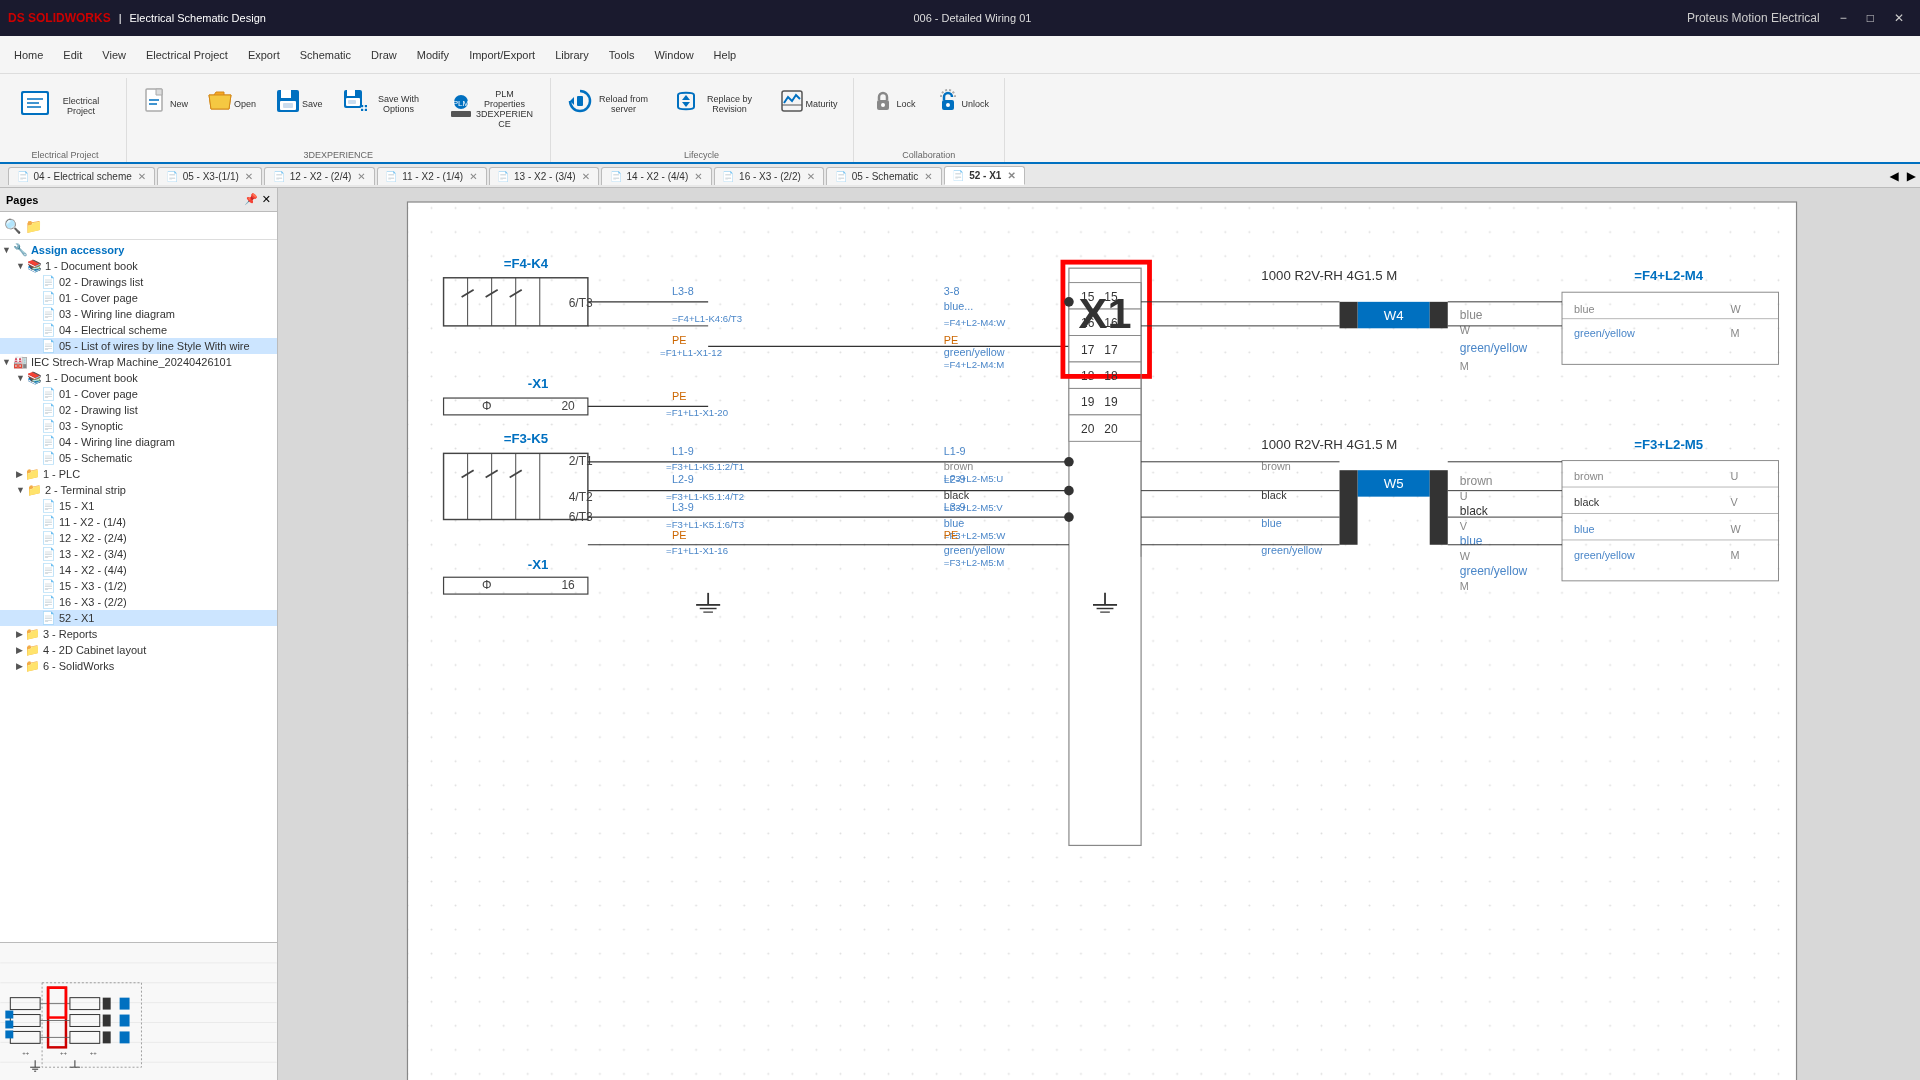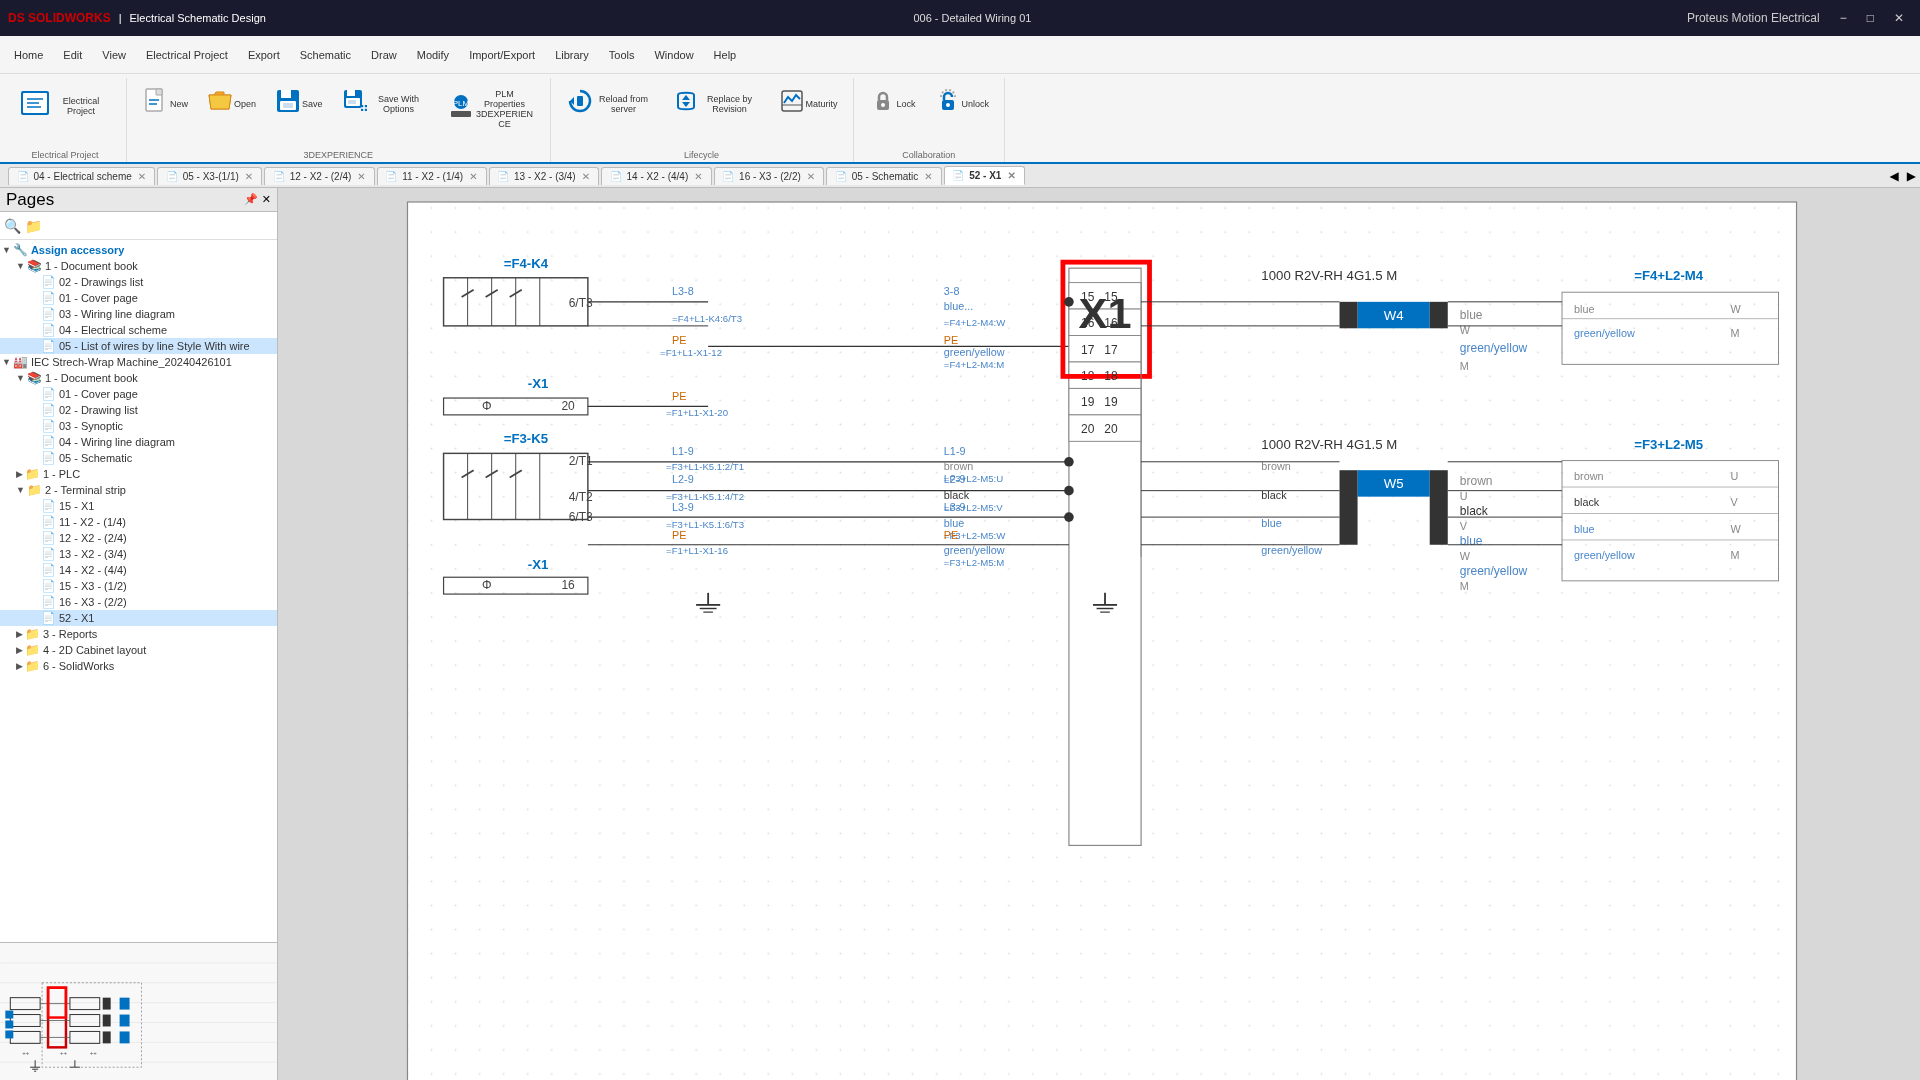--- a/index.html
+++ b/index.html
@@ -35,21 +35,21 @@
     .doc-tab-icon { margin-right: 4px; }
     #tab-nav { display: flex; align-items: center; margin-left: auto; }
     #tab-nav span { cursor: pointer; padding: 0 4px; font-size: 12px; }
     
     
     #main { display: flex; height: calc(1080px - 28px - 24px - 90px - 24px); }
     
     
     #left-panel { width: 278px; background: white; border-right: 1px solid #bbb; display: flex; flex-direction: column; }
     #pages-header { background: #e8e8e8; height: 24px; display: flex; align-items: center; justify-content: space-between; padding: 0 6px; border-bottom: 1px solid #bbb; }
-    #pages-title { font-weight: normal; font-size: 17px; }
+    #pages-title { font-weight: bold; font-size: 11px; }
     #pages-controls { display: flex; gap: 4px; }
     #pages-controls span { cursor: pointer; font-size: 11px; }
     
     #pages-toolbar { height: 28px; display: flex; align-items: center; gap: 4px; padding: 0 4px; border-bottom: 1px solid #ddd; }
     #pages-toolbar span { cursor: pointer; font-size: 14px; color: #555; }
     
     #tree { flex: 1; overflow-y: auto; overflow-x: hidden; padding: 2px 0; }
     .tree-item { display: flex; align-items: center; padding: 1px 0; cursor: pointer; white-space: nowrap; }
     .tree-item.selected { background: #cce5ff; }
     .tree-arrow { font-size: 9px; margin-right: 2px; cursor: pointer; color: #555; }

